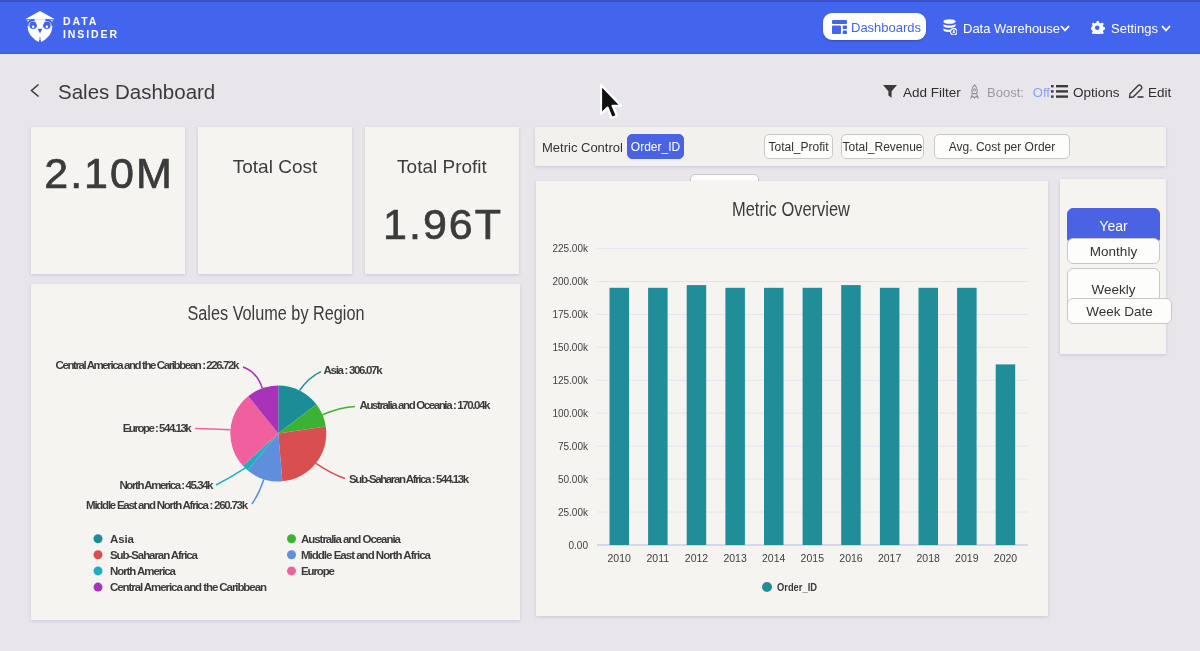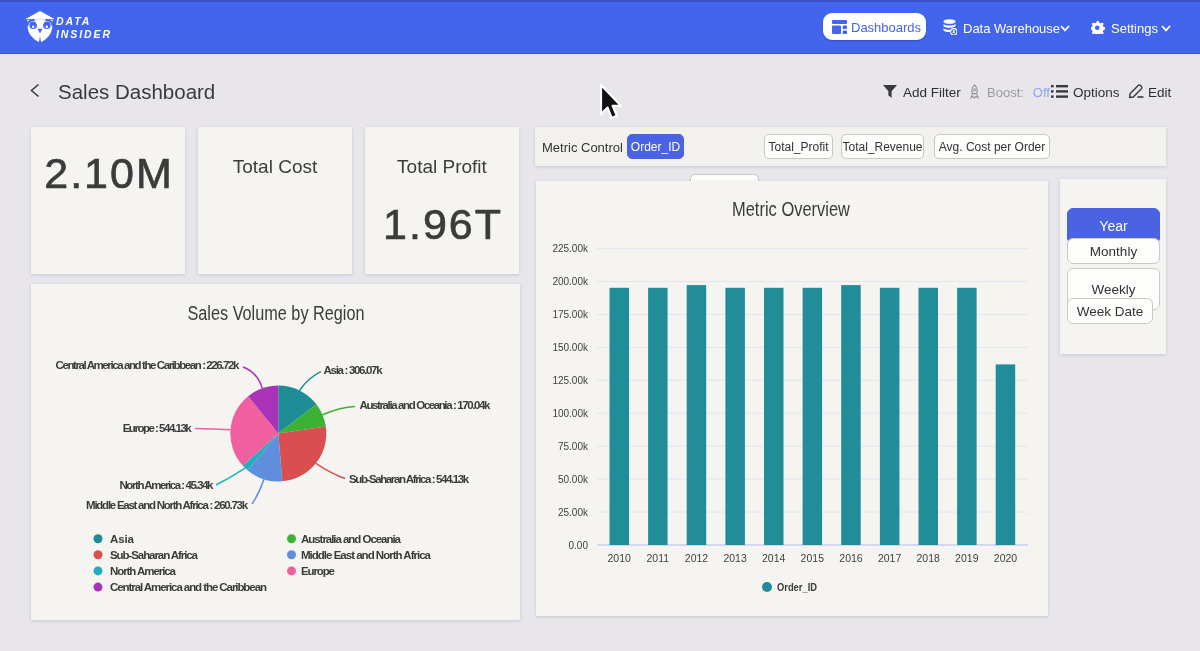--- a/index.html
+++ b/index.html
@@ -28,21 +28,21 @@
   <circle cx="24.8" cy="18.6" r="5.5" fill="#4365ED"></circle>
   <circle cx="9.2" cy="18.6" r="5.1" fill="none" stroke="#fff" stroke-width="1.5"></circle>
   <circle cx="24.8" cy="18.6" r="5.1" fill="none" stroke="#fff" stroke-width="1.5"></circle>
   <path d="M2.6 19.4 A6.9 6.9 0 0 1 15.4 15.8" fill="none" stroke="#4365ED" stroke-width="2.4"></path>
   <path d="M18.6 15.8 A6.9 6.9 0 0 1 31.4 19.4" fill="none" stroke="#4365ED" stroke-width="2.4"></path>
   <circle cx="9.2" cy="20.3" r="1.4" fill="#fff"></circle>
   <circle cx="24.8" cy="20.3" r="1.4" fill="#fff"></circle>
   <path d="M10.2 11.8 L23.8 11.8 L17 24.6 Z" fill="#fff"></path>
   <path d="M14.2 22.6 L19.8 22.6 L17 28 Z" fill="#4365ED"></path>
 </svg>
-<div class="abs" style="left:56px; top:14.5px; color:#fff; font-size:10.5px; font-weight:bold; letter-spacing:1.9px; line-height:13.5px;font-style:italic;">DATA<br>INSIDER</div>
+<div class="abs" style="left:63px; top:14.5px; color:#fff; font-size:10.5px; font-weight:bold; letter-spacing:1.9px; line-height:13.5px;">DATA<br>INSIDER</div>
 
 <div class="btnw" style="left:823px; top:13px; width:103px; height:27px;"></div>
 <svg class="abs" style="left:832px; top:20px;" width="15" height="14" viewBox="0 0 15 14">
   <rect x="0" y="0" width="15" height="4" rx="1" fill="#4365ED"></rect>
   <rect x="0" y="5.6" width="9" height="8.4" rx="1" fill="#4365ED"></rect>
   <rect x="10.7" y="5.6" width="4.3" height="3.4" rx="0.8" fill="#4365ED"></rect>
   <rect x="10.7" y="10.6" width="4.3" height="3.4" rx="0.8" fill="#4365ED"></rect>
 </svg>
 <div class="abs" style="left:851px; top:20px; color:#4365ED; font-size:13px; font-weight:500;">Dashboards</div>
 
@@ -109,21 +109,21 @@
     <div class="t">Total Profit</div>
     <div class="v">1.96T</div>
   </div>
 
 <div class="card" style="left:535px; top:127px; width:631px; height:39px; background:#F2F1EE;"></div>
 <div class="abs" style="left:542px; top:140px; font-size:13px; color:#333; white-space:nowrap;">Metric Control</div>
 <div class="pill sel" style="left:627px; top:134px; width:57px; height:25px;">Order_ID</div>
 <div class="pill" style="left:690px; top:134px; width:69px; height:25px;margin-top:40px;">Total_Cost</div>
 <div class="pill" style="left:764px; top:134px; width:69px; height:25px;">Total_Profit</div>
 <div class="pill" style="left:841px; top:134px; width:83px; height:25px;">Total_Revenue</div>
-<div class="pill" style="left:934px; top:134px; width:116px; height:25px;">Avg. Cost per Order</div>
+<div class="pill" style="left:934px; top:134px; width:136px; height:25px;">Avg. Cost per Order</div>
 
 <div class="card" style="left:536px; top:181px; width:512px; height:435px;"></div>
 <svg class="abs" style="left:536px; top:181px;" width="512" height="435" viewBox="0 0 512 435" font-family="Liberation Sans, sans-serif">
   <text x="255" y="35" text-anchor="middle" font-size="19.5" textLength="118" lengthAdjust="spacingAndGlyphs" fill="#3B3B3B">Metric Overview</text>
   <g stroke="#E4E4EE" stroke-width="1">
     <line x1="61" y1="67.6" x2="492" y2="67.6"></line>
     <line x1="61" y1="100.5" x2="492" y2="100.5"></line>
     <line x1="61" y1="133.5" x2="492" y2="133.5"></line>
     <line x1="61" y1="166.4" x2="492" y2="166.4"></line>
     <line x1="61" y1="199.3" x2="492" y2="199.3"></line>
@@ -173,21 +173,21 @@
   </g>
   <circle cx="231" cy="406" r="5" fill="#208D98"></circle>
   <text x="241" y="410" font-size="11.5" font-weight="bold" textLength="40" lengthAdjust="spacingAndGlyphs" fill="#3B3B3B">Order_ID</text>
 </svg>
 
 <div class="card" style="left:1060px; top:179px; width:106px; height:175px;"></div>
 <div class="abs" style="left:1067px; top:186px; font-size:15px; font-weight:700; color:#6d28d9;margin-top:36px;">Date Range</div>
 <div class="pill sel" style="left:1067px; top:208px; width:93px; height:36px; border-radius:6px; font-size:14px;">Year</div>
 <div class="pill" style="left:1067px; top:238px; width:93px; height:26px; border-radius:6px; font-size:13.5px;">Monthly</div>
 <div class="pill" style="left:1067px; top:268px; width:93px; height:42px; border-radius:6px; font-size:13.5px;">Weekly</div>
-<div class="pill" style="left:1067px; top:298px; width:86px; height:26px; border-radius:6px; font-size:13.5px;text-align:right;">Week Date</div>
+<div class="pill" style="left:1067px; top:298px; width:105px; height:26px; border-radius:6px; font-size:13.5px;text-align:right;">Week Date</div>
 
 <div class="card" style="left:31px; top:284px; width:489px; height:336px;"></div>
 <svg class="abs" style="left:31px; top:284px;" width="489" height="336" viewBox="0 0 489 336" font-family="Liberation Sans, sans-serif">
   <text x="245" y="36" text-anchor="middle" font-size="19.5" textLength="177" lengthAdjust="spacingAndGlyphs" fill="#3B3B3B">Sales Volume by Region</text>
   <path d="M247.3 149.5 L247.30 101.50 A48 48 0 0 1 285.40 120.31 Z" fill="#1C8D96"></path>
   <path d="M247.3 149.5 L285.40 120.31 A48 48 0 0 1 294.80 142.60 Z" fill="#3CB234"></path>
   <path d="M247.3 149.5 L294.80 142.60 A48 48 0 0 1 251.37 197.33 Z" fill="#D94F4F"></path>
   <path d="M247.3 149.5 L251.37 197.33 A48 48 0 0 1 216.52 186.33 Z" fill="#5E8EDC"></path>
   <path d="M247.3 149.5 L216.52 186.33 A48 48 0 0 1 211.81 181.82 Z" fill="#1FAEC0"></path>
   <path d="M247.3 149.5 L211.81 181.82 A48 48 0 0 1 217.15 112.15 Z" fill="#F0609E"></path>

